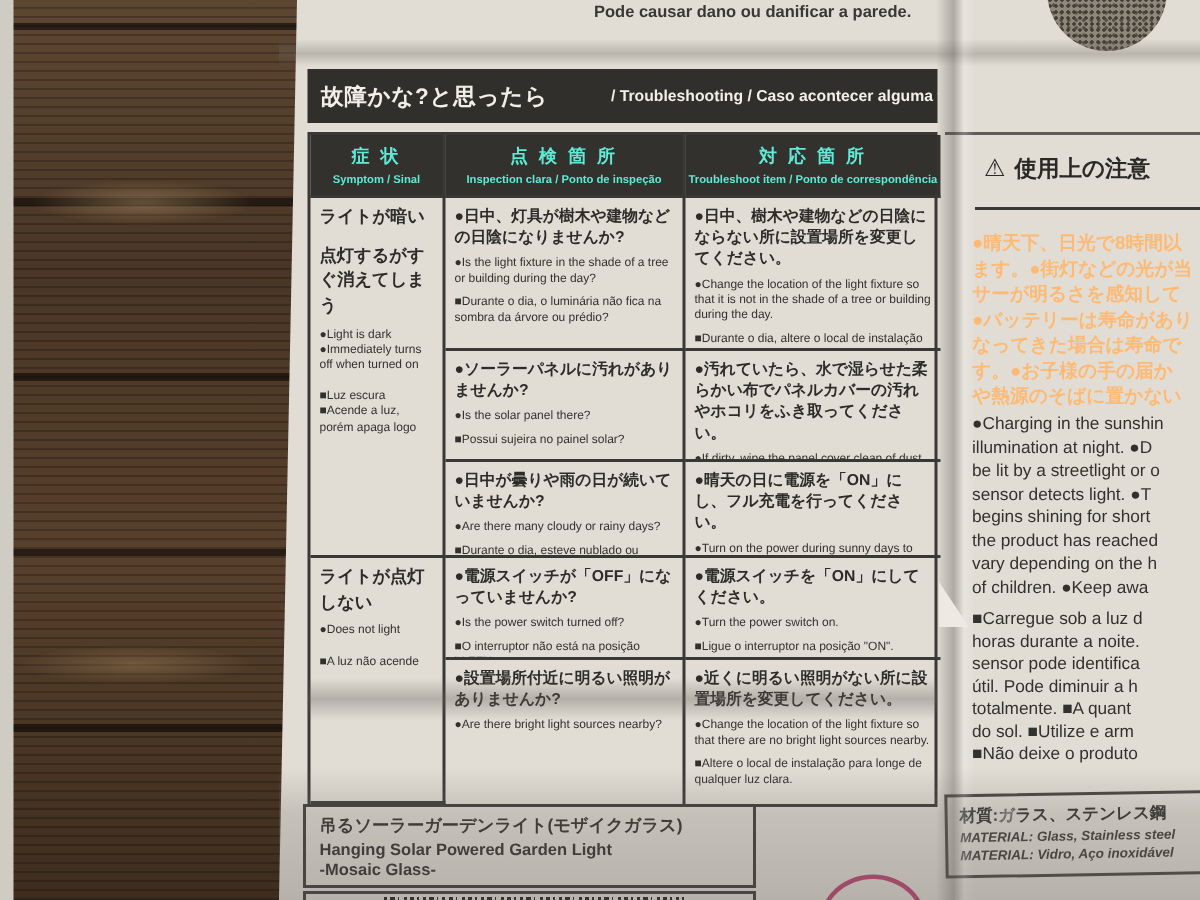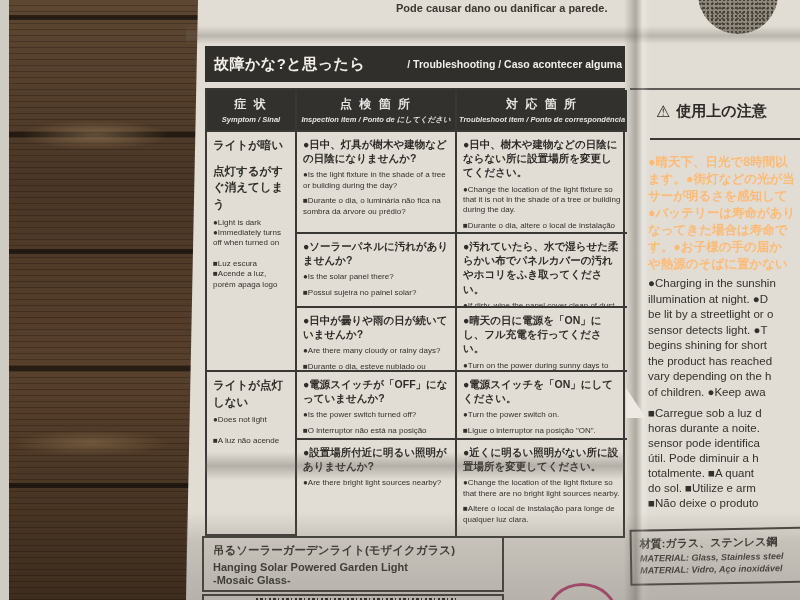--- a/index.html
+++ b/index.html
@@ -50,24 +50,24 @@
   .title-latin{font-size:10.5px;font-weight:700;margin-left:6px;}
   
   .ts-table{position:absolute;left:205px;top:88px;width:420px;z-index:3;display:grid;
     grid-template-columns:90px 160px 170px;
     grid-template-rows:42px 102px 74px 64px 68px 96px;
     border:2px solid #3a3834;box-sizing:border-box;}
   .cell{border-right:2px solid #3a3834;border-bottom:2px solid #3a3834;
     padding:5px 6px;box-sizing:border-box;overflow:hidden;}
   .cell.last-col{border-right:none;}
   .cell.last-row{border-bottom:none;}
-  .hcell{background:#33312e;color:#e5e5e5;display:flex;flex-direction:column;
+  .hcell{background:#33312e;color:#5eead4;display:flex;flex-direction:column;
     justify-content:center;align-items:center;text-align:center;padding:2px 2px;}
   .hcell .hja{font-size:12px;font-weight:700;letter-spacing:2px;}
-  .hcell .hsub{font-size:7.5px;font-weight:700;margin-top:2px;white-space:nowrap;font-style:italic;}
+  .hcell .hsub{font-size:7.5px;font-weight:700;margin-top:2px;white-space:nowrap;}
   .ja{font-size:10.5px;font-weight:700;line-height:1.35;}
   .en{font-size:8px;line-height:1.3;margin-top:5px;white-space:pre-line;color:#33312d;}
   .pt{font-size:8px;line-height:1.3;margin-top:5px;white-space:pre-line;color:#33312d;}
   .sym .ja{font-size:11.5px;line-height:1.45;}
   .sym .ja + .ja{margin-top:9px;}
   .sym .en{}
   .sym .pt{margin-top:10px;}
   
   .caution{position:absolute;left:646px;top:100px;width:154px;height:432px;overflow:hidden;z-index:3;}
   .caution-title{position:absolute;left:10px;top:2px;display:flex;align-items:center;
@@ -115,21 +115,21 @@
   </div>
 
   <div class="ts-table">
 
     <div class="cell hcell">
       <div class="hja">症 状</div>
       <div class="hsub">Symptom / Sinal</div>
     </div>
     <div class="cell hcell">
       <div class="hja">点 検 箇 所</div>
-      <div class="hsub">Inspection item / Ponto de にしてください</div>
+      <div class="hsub">Inspection clara / Ponto de inspeção</div>
     </div>
     <div class="cell hcell last-col">
       <div class="hja">対 応 箇 所</div>
       <div class="hsub">Troubleshoot item / Ponto de correspondência</div>
     </div>
 
     <div class="cell sym" style="grid-row:2 / span 3;">
       <div class="ja">ライトが暗い</div>
       <div class="ja">点灯するがすぐ消えてしまう</div>
       <div class="en">●Light is dark

